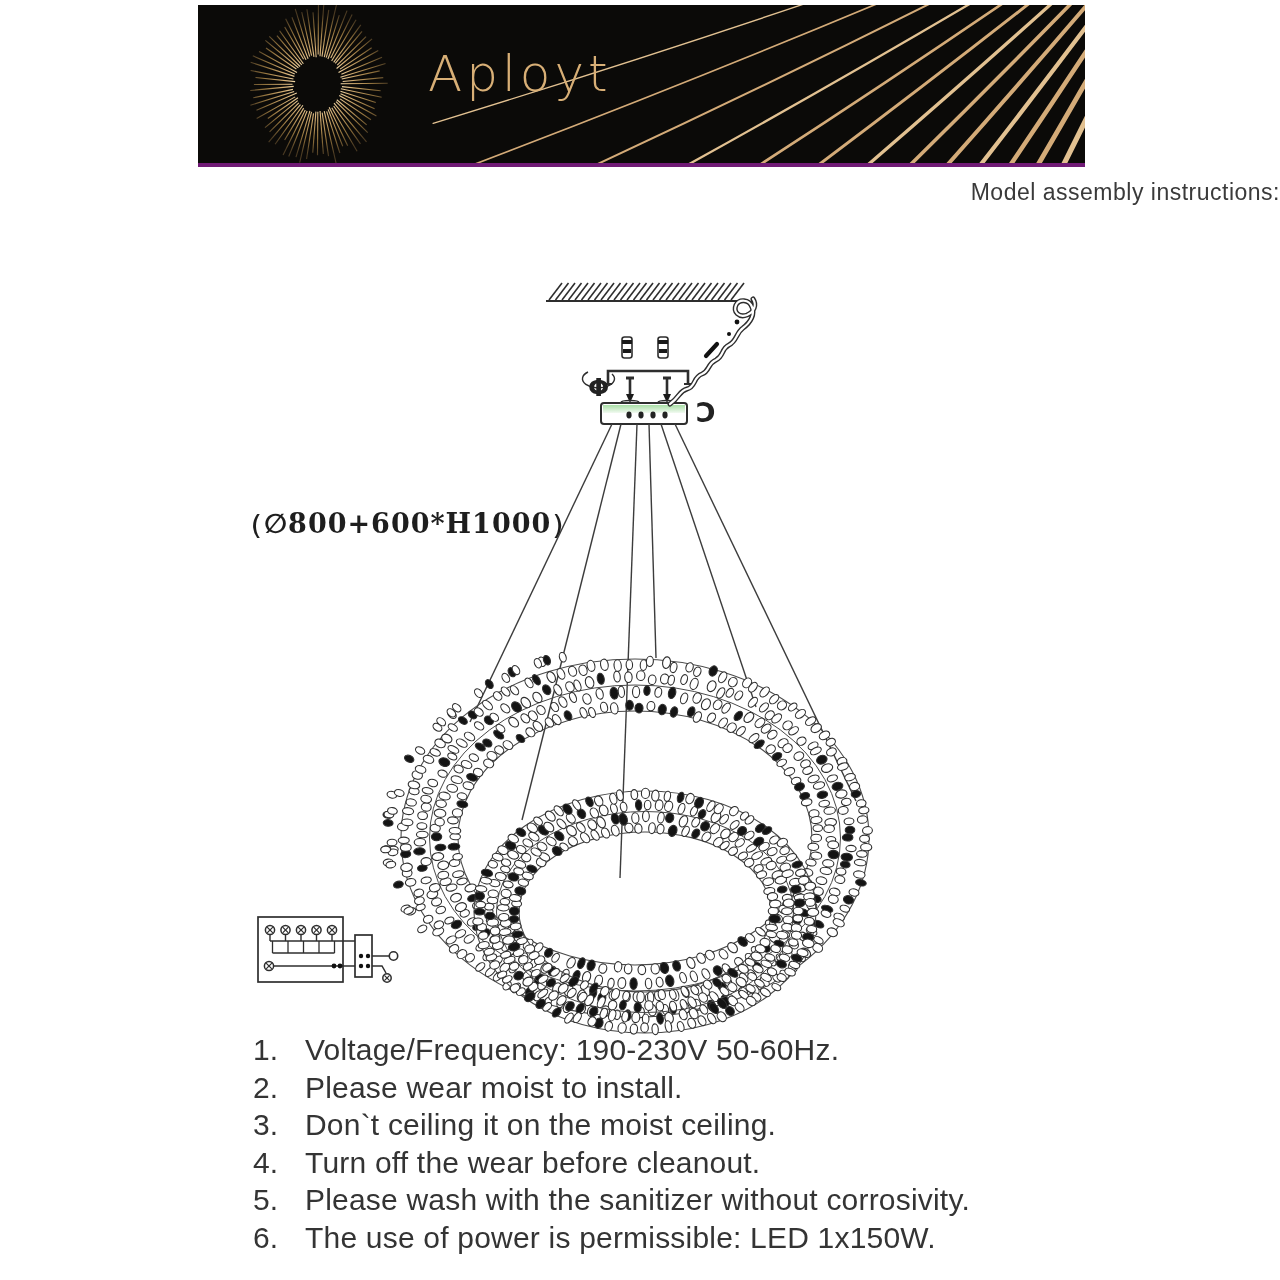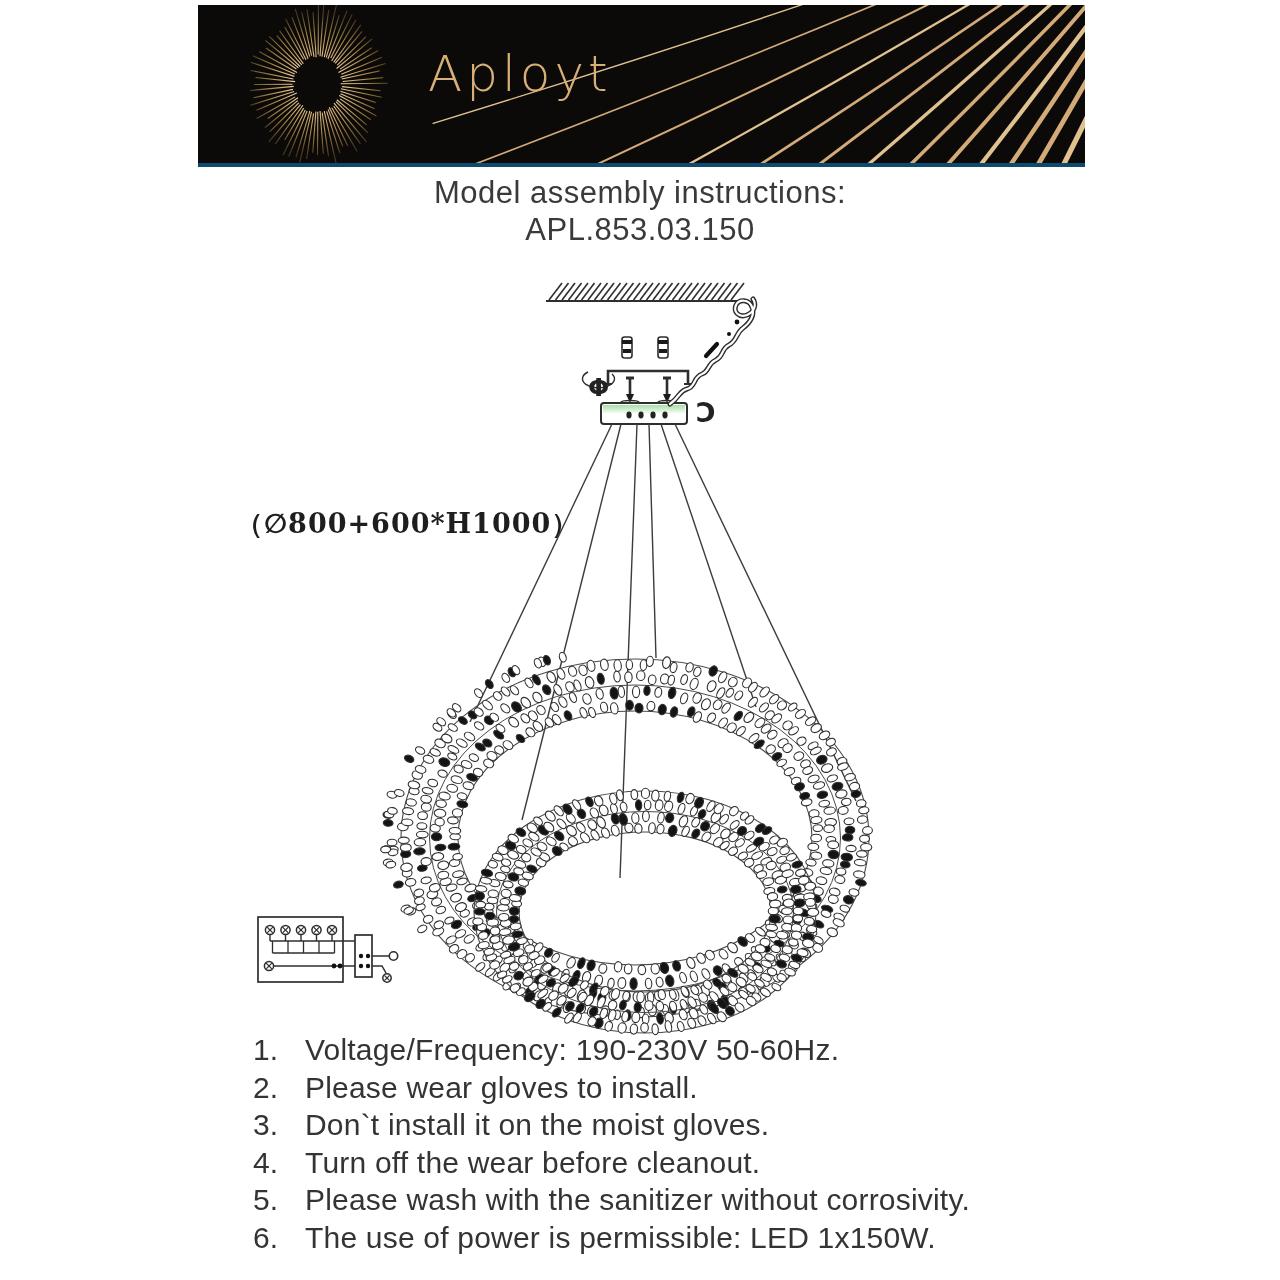--- a/index.html
+++ b/index.html
@@ -1,26 +1,26 @@
 <!DOCTYPE html>
 <html><head>
 <meta charset="utf-8">
 <style>
   html,body{margin:0;padding:0;background:#ffffff;}
   .page{position:relative;width:1280px;height:1280px;background:#ffffff;overflow:hidden;
         font-family:"Liberation Sans",sans-serif;color:#333;}
   
   .banner{position:absolute;left:198px;top:5px;width:887px;height:158px;background:#0b0a08;
-          border-bottom:4px solid #0c4a6e;}
+          border-bottom:4px solid #701a75;}
   .banner svg{position:absolute;left:0;top:0;}
   .brand{position:absolute;left:230px;top:40px;font-family:"DejaVu Sans",sans-serif;
          font-weight:200;font-size:50px;letter-spacing:4px;color:#d8af76;}
   
   .title-block{position:absolute;left:0;top:174px;width:100%;text-align:center;}
-  .title-line{font-size:31px;line-height:37px;color:#3a3a3a;letter-spacing:0.5px;}
+  .title-line{font-size:23px;line-height:37px;color:#3a3a3a;letter-spacing:0.5px;text-align:right;}
   
   .dim-label{position:absolute;left:236px;top:506px;font-family:"DejaVu Serif","DejaVu Sans",serif;
              font-weight:bold;font-size:27px;color:#1e1e1e;letter-spacing:1px;}
   
   #diagram-svg{position:absolute;left:0;top:0;}
   .rot-glyph{font-family:"DejaVu Sans",sans-serif;font-weight:bold;fill:#222;}
   
   .instructions{position:absolute;left:253px;top:1031px;width:1000px;}
   .ins-row{display:flex;font-size:30px;line-height:37.6px;color:#343434;}
   .ins-row .num{width:52px;flex:0 0 52px;}
@@ -134,21 +134,20 @@
             <path d="M911.3864926578216,-101.26216900934023 Q609.7764240229737,32.81435729220374 254.07221569742944,167.7627808907243" fill="none" stroke="#d4ab78" stroke-width="1.68" stroke-linecap="round"></path>
             <path d="M908.4468761175721,-107.72751450742159 Q598.8132102739365,6.605951211229751 235.14189203082458,118.31867716286507" fill="none" stroke="#e2c191" stroke-width="1.36" stroke-linecap="round"></path>
           </g>
         </g>
     </svg>
     <div class="brand">Aployt</div>
   </div>
 
   <div class="title-block">
     <div class="title-line">Model assembly instructions:</div>
-    <div class="title-line">APL.853.03.150</div>
   </div>
 
   <div class="dim-label">（∅800+600*H1000）</div>
 
   <svg id="diagram-svg" width="1280" height="1280" viewBox="0 0 1280 1280">
     <defs>
       <linearGradient id="plateGreen" x1="0" y1="0" x2="0" y2="1">
         <stop offset="0" stop-color="#a9dfa6"></stop>
         <stop offset="1" stop-color="#f2faf1"></stop>
       </linearGradient>
@@ -1088,25 +1087,25 @@
     <text class="rot-glyph" x="696" y="422" font-size="27">Ɔ</text>
   </svg>
 
   <div class="instructions">
     <div class="ins-row">
       <span class="num">1.</span>
       <span class="txt">Voltage/Frequency: 190-230V 50-60Hz.</span>
     </div>
     <div class="ins-row">
       <span class="num">2.</span>
-      <span class="txt">Please wear gloves to install.</span>
+      <span class="txt">Please wear moist to install.</span>
     </div>
     <div class="ins-row">
       <span class="num">3.</span>
-      <span class="txt">Don`t install it on the moist gloves.</span>
+      <span class="txt">Don`t ceiling it on the moist ceiling.</span>
     </div>
     <div class="ins-row">
       <span class="num">4.</span>
       <span class="txt">Turn off the wear before cleanout.</span>
     </div>
     <div class="ins-row">
       <span class="num">5.</span>
       <span class="txt">Please wash with the sanitizer without corrosivity.</span>
     </div>
     <div class="ins-row">

